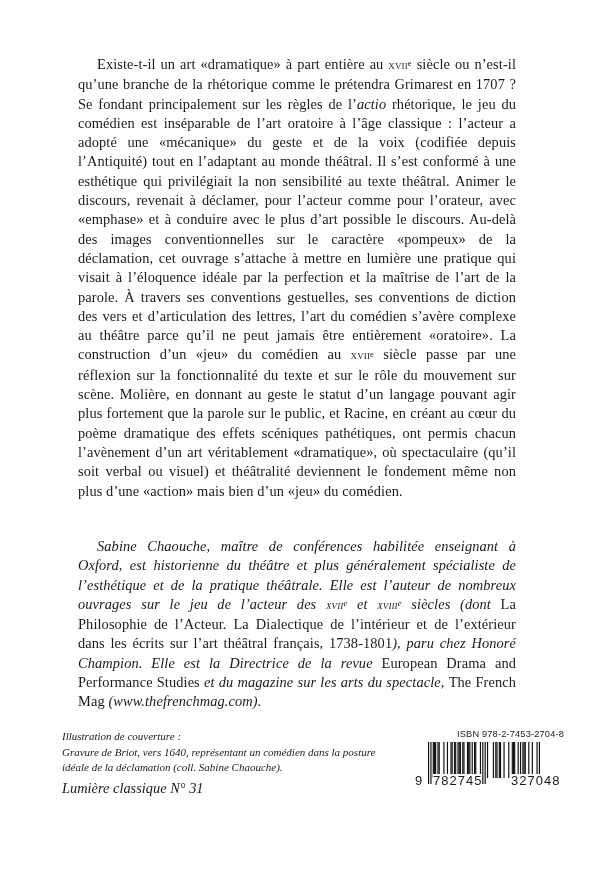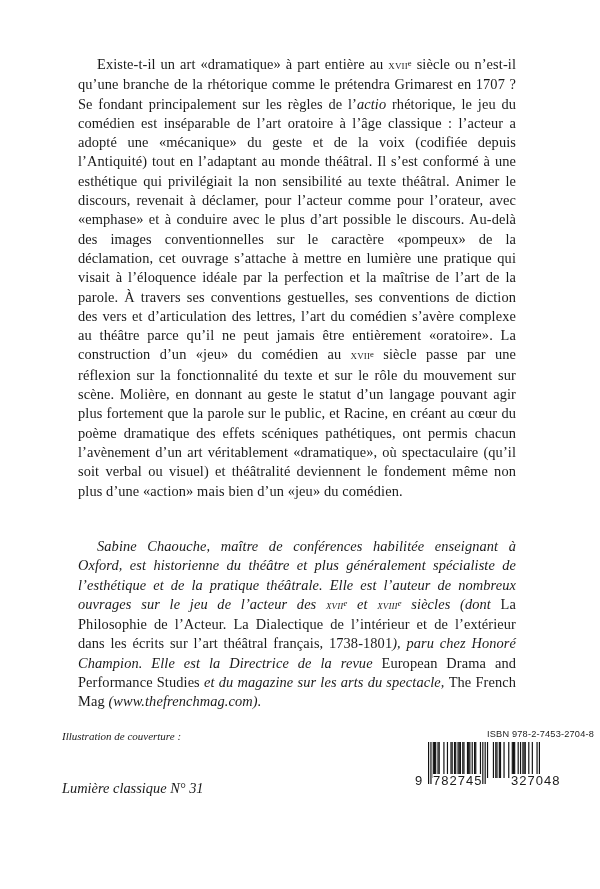--- a/index.html
+++ b/index.html
@@ -13,37 +13,38 @@
   .sc{font-variant:small-caps;font-size:0.85em;}
   sup{font-size:0.6em;vertical-align:top;position:relative;top:-0.1em;}
   .it{font-style:italic;}
   .up{font-style:normal;}
   #credit{position:absolute;left:62px;top:708px;width:330px;font-size:11px;line-height:15.5px;
           font-style:italic;font-family:"Liberation Serif","DejaVu Serif",serif;margin-top:21px;}
   #collection{position:absolute;left:62px;top:780px;font-size:14.4px;font-style:italic;
               font-family:"Liberation Serif","DejaVu Serif",serif;}
   #barcode-wrap{position:absolute;left:427px;top:730px;width:114px;height:62px;}
   #isbn-label{position:absolute;left:30px;top:-1px;font-family:"Liberation Sans",sans-serif;
-              font-size:9.2px;letter-spacing:0.2px;white-space:nowrap;margin-left:30px;}
+              font-size:9.2px;letter-spacing:0.2px;white-space:nowrap;}
   #bars{position:absolute;left:1px;top:12px;width:112px;height:42px;}
   .digits-box{position:absolute;top:44px;background:#fff;font-family:"Liberation Sans",sans-serif;font-size:13px;letter-spacing:1px;line-height:14px;}
 </style>
 </head>
 <body>
 
 <div class="block" id="main">
   <p class="para"><span>Existe-t-il un art «dramatique» à part entière au </span><span class="sc">xvii</span><sup>e</sup><span> siècle ou n’est-il qu’une branche de la rhétorique comme le prétendra Grimarest en 1707 ? Se fondant principalement sur les règles de l’</span><span class="it">actio</span><span> rhétorique, le jeu du comédien est inséparable de l’art oratoire à l’âge classique : l’acteur a adopté une «mécanique» du geste et de la voix (codifiée depuis l’Antiquité) tout en l’adaptant au monde théâtral. Il s’est conformé à une esthétique qui privilégiait la non sensibilité au texte théâtral. Animer le discours, revenait à déclamer, pour l’acteur comme pour l’orateur, avec «emphase» et à conduire avec le plus d’art possible le discours. Au-delà des images conventionnelles sur le caractère «pompeux» de la déclamation, cet ouvrage s’attache à mettre en lumière une pratique qui visait à l’éloquence idéale par la perfection et la maîtrise de l’art de la parole. À travers ses conventions gestuelles, ses conventions de diction des vers et d’articulation des lettres, l’art du comédien s’avère complexe au théâtre parce qu’il ne peut jamais être entièrement «oratoire». La construction d’un «jeu» du comédien au </span><span class="sc">xvii</span><sup>e</sup><span> siècle passe par une réflexion sur la fonctionnalité du texte et sur le rôle du mouvement sur scène. Molière, en donnant au geste le statut d’un langage pouvant agir plus fortement que la parole sur le public, et Racine, en créant au cœur du poème dramatique des effets scéniques pathétiques, ont permis chacun l’avènement d’un art véritablement «dramatique», où spectaculaire (qu’il soit verbal ou visuel) et théâtralité deviennent le fondement même non plus d’une «action» mais bien d’un «jeu» du comédien.</span></p>
 </div>
 
 <div class="block" id="bio">
   <p class="para it"><span>Sabine Chaouche, maître de conférences habilitée enseignant à Oxford, est historienne du théâtre et plus généralement spécialiste de l’esthétique et de la pratique théâtrale. Elle est l’auteur de nombreux ouvrages sur le jeu de l’acteur des </span><span class="sc">xvii</span><sup>e</sup><span> et </span><span class="sc">xviii</span><sup>e</sup><span> siècles (dont </span><span class="up">La Philosophie de l’Acteur. La Dialectique de l’intérieur et de l’extérieur dans les écrits sur l’art théâtral français, 1738-1801</span><span>), paru chez Honoré Champion. Elle est la Directrice de la revue </span><span class="up">European Drama and Performance Studies</span><span> et du magazine sur les arts du spectacle, </span><span class="up">The French Mag</span><span> (www.thefrenchmag.com).</span></p>
 </div>
 
 <div id="credit">
   <div>Illustration de couverture :</div>
+  <div>Gravure de Briot, vers 1640, représentant un comédien dans la posture idéale de la déclamation (coll. Sabine Chaouche).</div>
 </div>
 
 <div id="collection">Lumière classique N° 31</div>
 
 <div id="barcode-wrap">
   <div id="isbn-label">ISBN 978-2-7453-2704-8</div>
   <svg id="bars" viewBox="0 0 95 42" preserveAspectRatio="none">
       <rect x="0" y="0" width="1" height="42" fill="#111"></rect>
       <rect x="2" y="0" width="1" height="42" fill="#111"></rect>
       <rect x="4" y="0" width="1" height="36" fill="#111"></rect>

